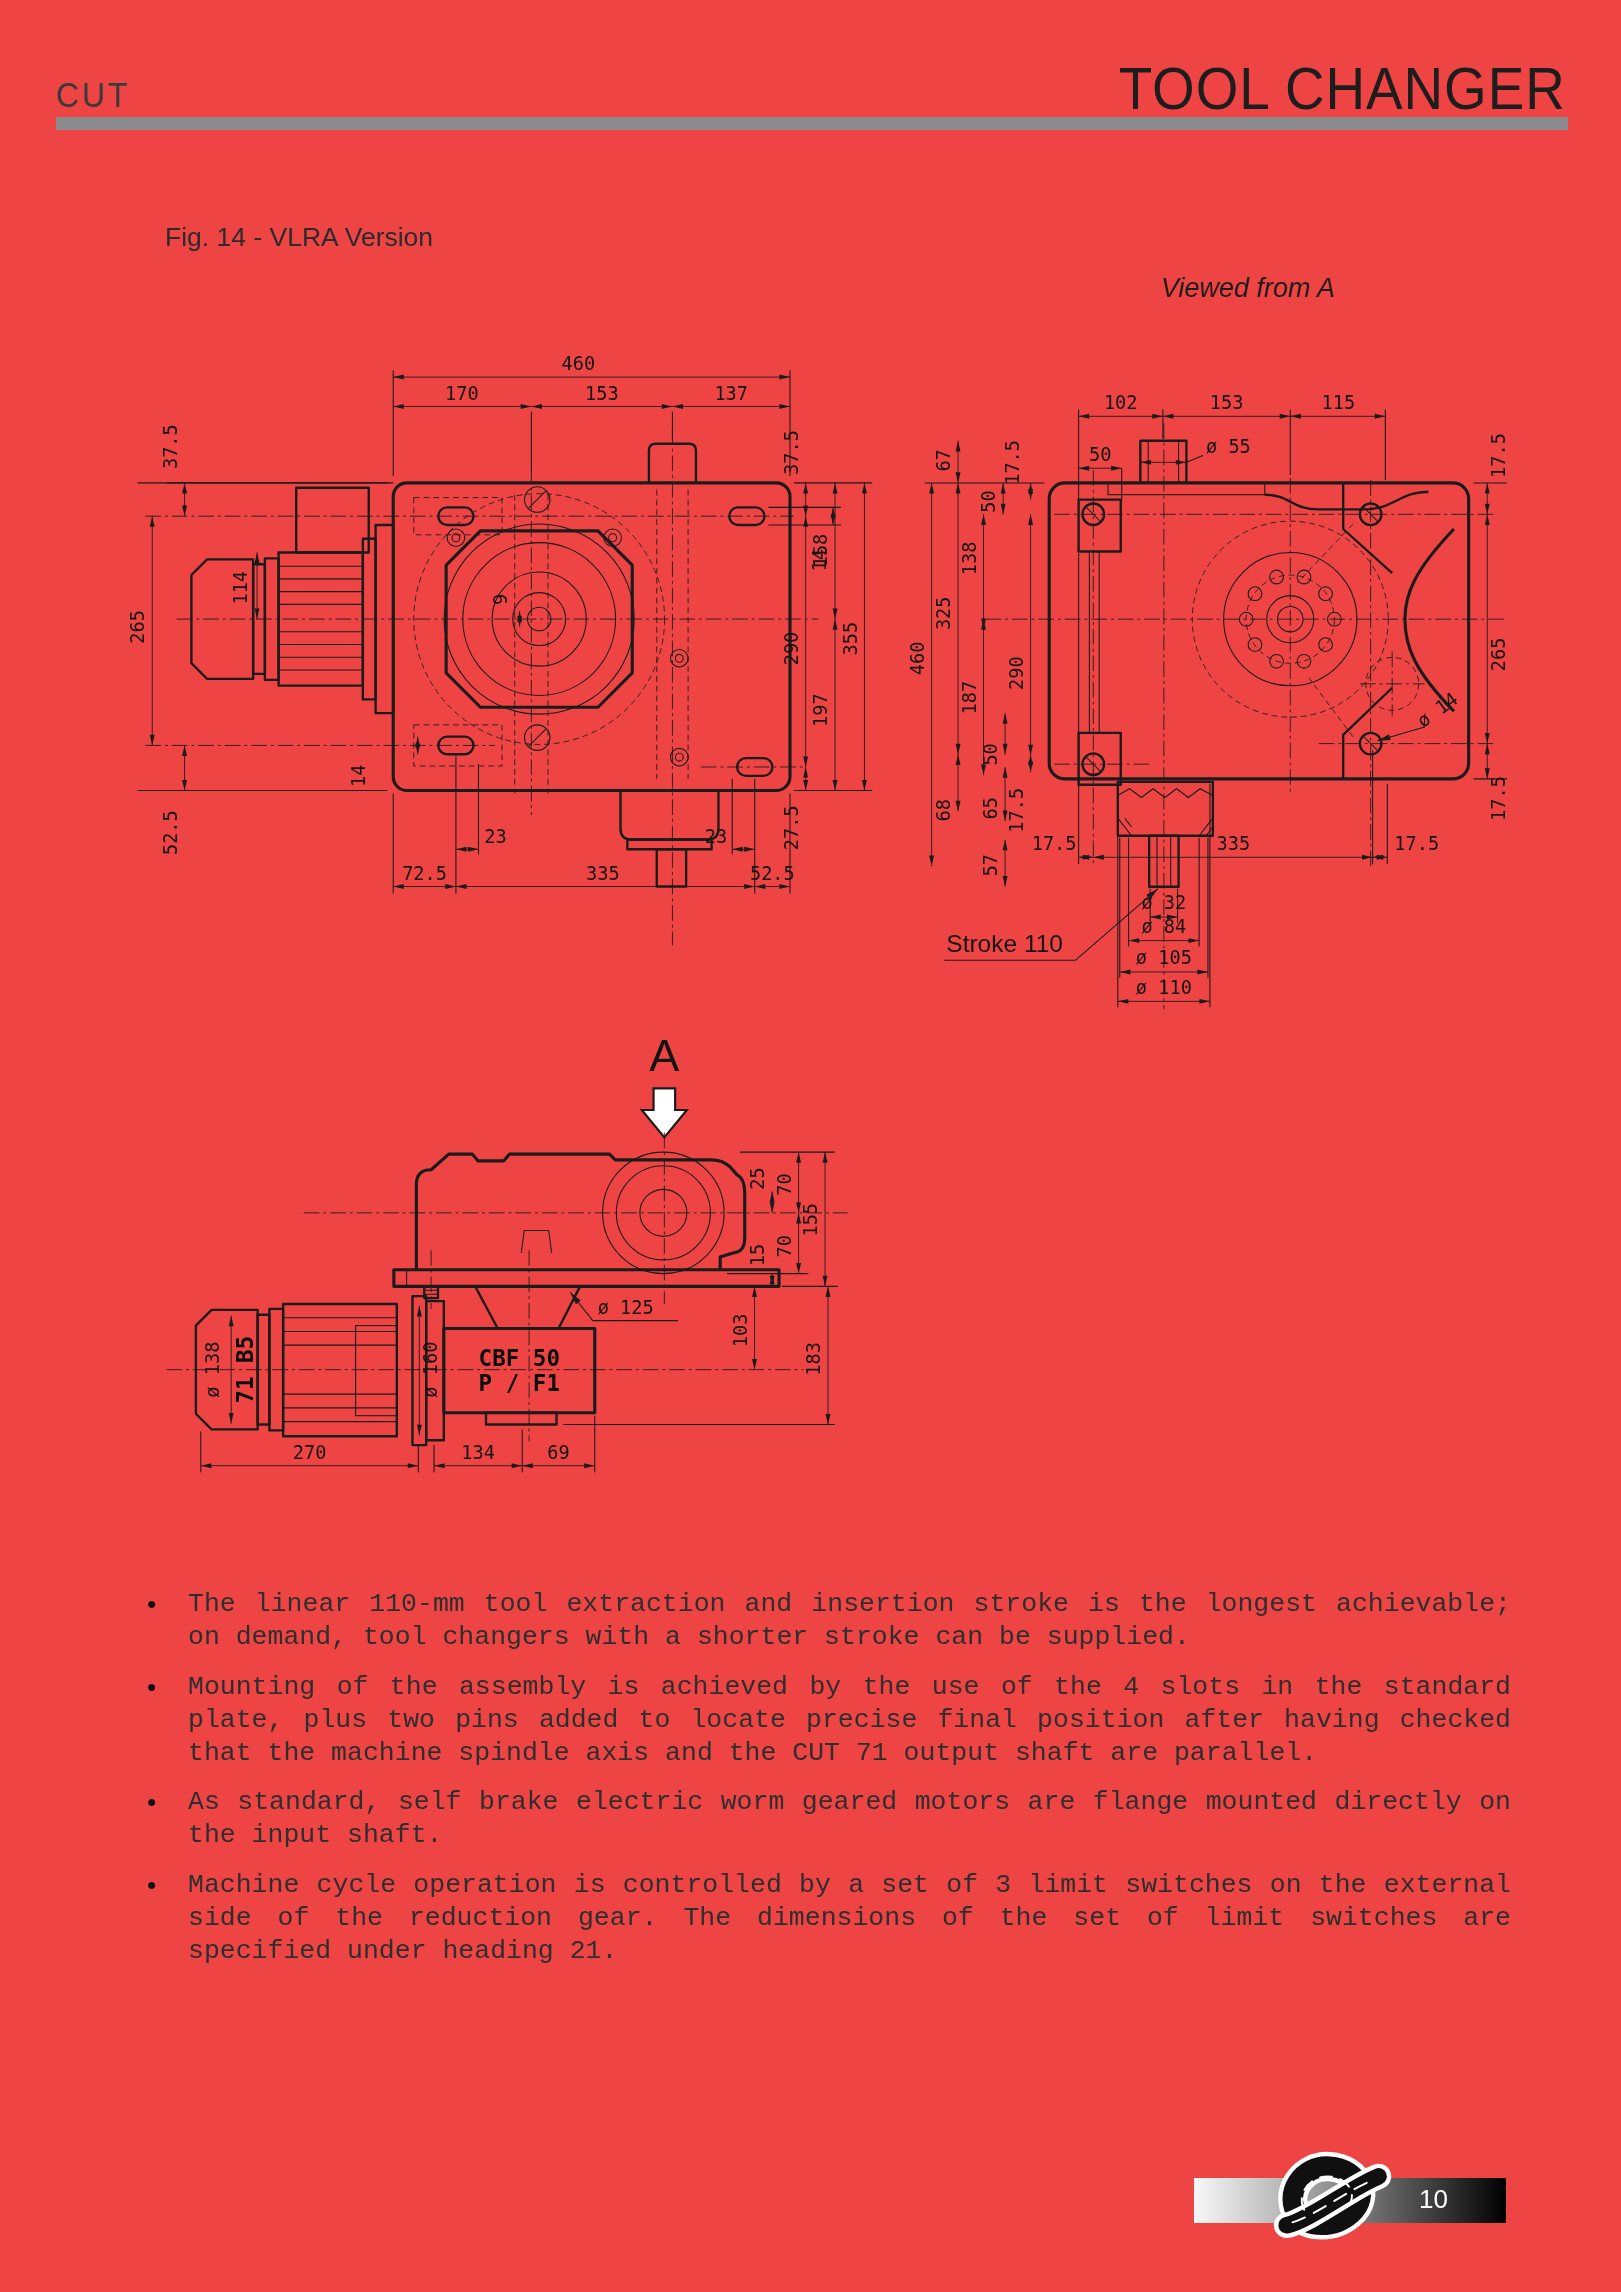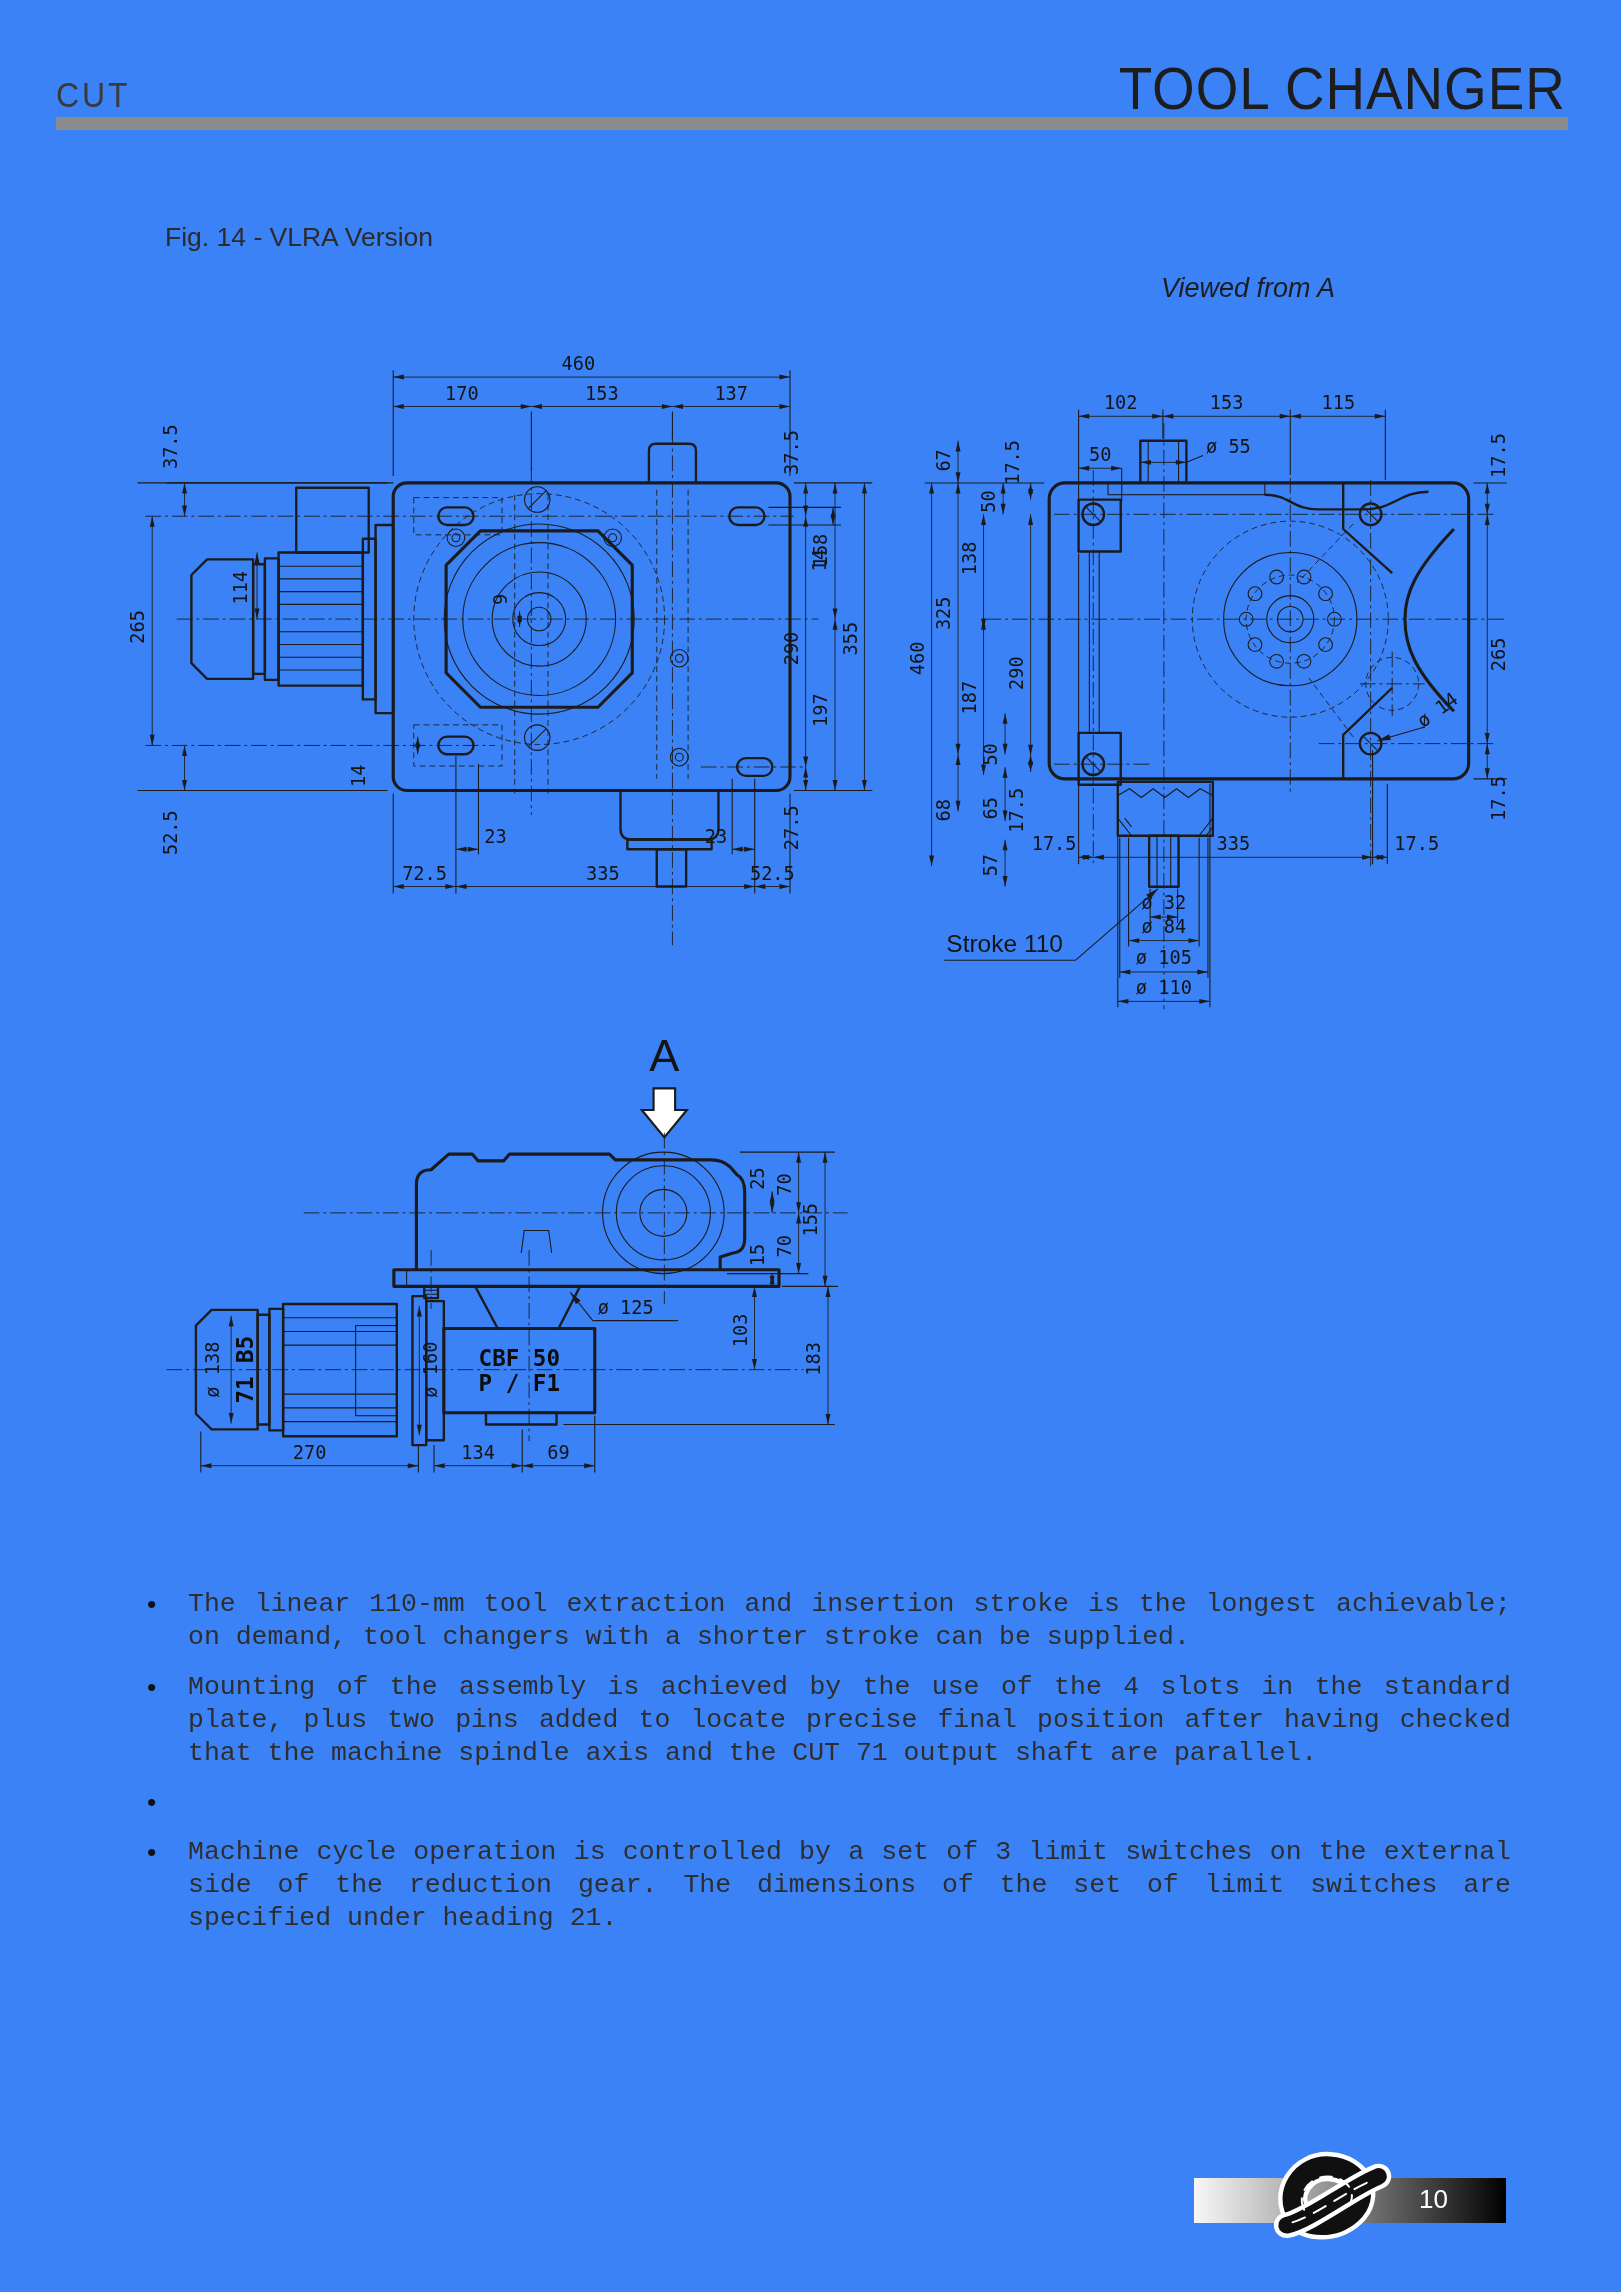--- a/index.html
+++ b/index.html
@@ -1,16 +1,16 @@
 <!DOCTYPE html>
 <html><head>
 <meta charset="utf-8">
 <style>
   html,body{margin:0;padding:0;background:#e8e8e8;}
-  .page{position:relative;width:1621px;height:2293px;background:#3b82f6;overflow:hidden;
+  .page{position:relative;width:1621px;height:2293px;background:#ef4444;overflow:hidden;
         font-family:"Liberation Sans",sans-serif;color:#222;}
   .brand{position:absolute;left:56px;top:76px;font-size:32px;letter-spacing:2.9px;color:#3a3a3a;
          font-weight:400;transform:scaleY(1.08);transform-origin:left top;}
   .title{position:absolute;right:55px;top:55px;font-size:59px;color:#1d1d1d;letter-spacing:1px;
          font-weight:400;transform:scaleX(.93);transform-origin:right top;white-space:nowrap;}
   .hrule{position:absolute;left:56px;top:117px;width:1512px;height:12.7px;background:#8c8c8e;}
   .caption{position:absolute;left:157px;top:222px;font-size:26.5px;color:#2b2b2b;margin-left:8px;}
   .viewed{position:absolute;left:1161px;top:273px;font-size:27px;color:#1d1d1d;font-style:italic;}
   .drw{position:absolute;}
   .bullets{position:absolute;left:147px;top:1588px;width:1364px;}
@@ -444,20 +444,21 @@
     <div class="bi">
       <span class="dot">•</span>
       <span class="bt">The linear 110-mm tool extraction and insertion stroke is the longest achievable; on demand, tool changers with a shorter stroke can be supplied.</span>
     </div>
     <div class="bi">
       <span class="dot">•</span>
       <span class="bt">Mounting of the assembly is achieved by the use of the 4 slots in the standard plate, plus two pins added to locate precise final position after having checked that the machine spindle axis and the CUT 71 output shaft are parallel.</span>
     </div>
     <div class="bi">
       <span class="dot">•</span>
+      <span class="bt">As standard, self brake electric worm geared motors are flange mounted directly on the input shaft.</span>
     </div>
     <div class="bi">
       <span class="dot">•</span>
       <span class="bt">Machine cycle operation is controlled by a set of 3 limit switches on the external side of the reduction gear. The dimensions of the set of limit switches are specified under heading 21.</span>
     </div>
   </div>
 
   <div class="footer-bar"></div>
   <div class="pagenum">10</div>
   <svg class="logo" width="132" height="98" viewBox="0 0 135 100">

